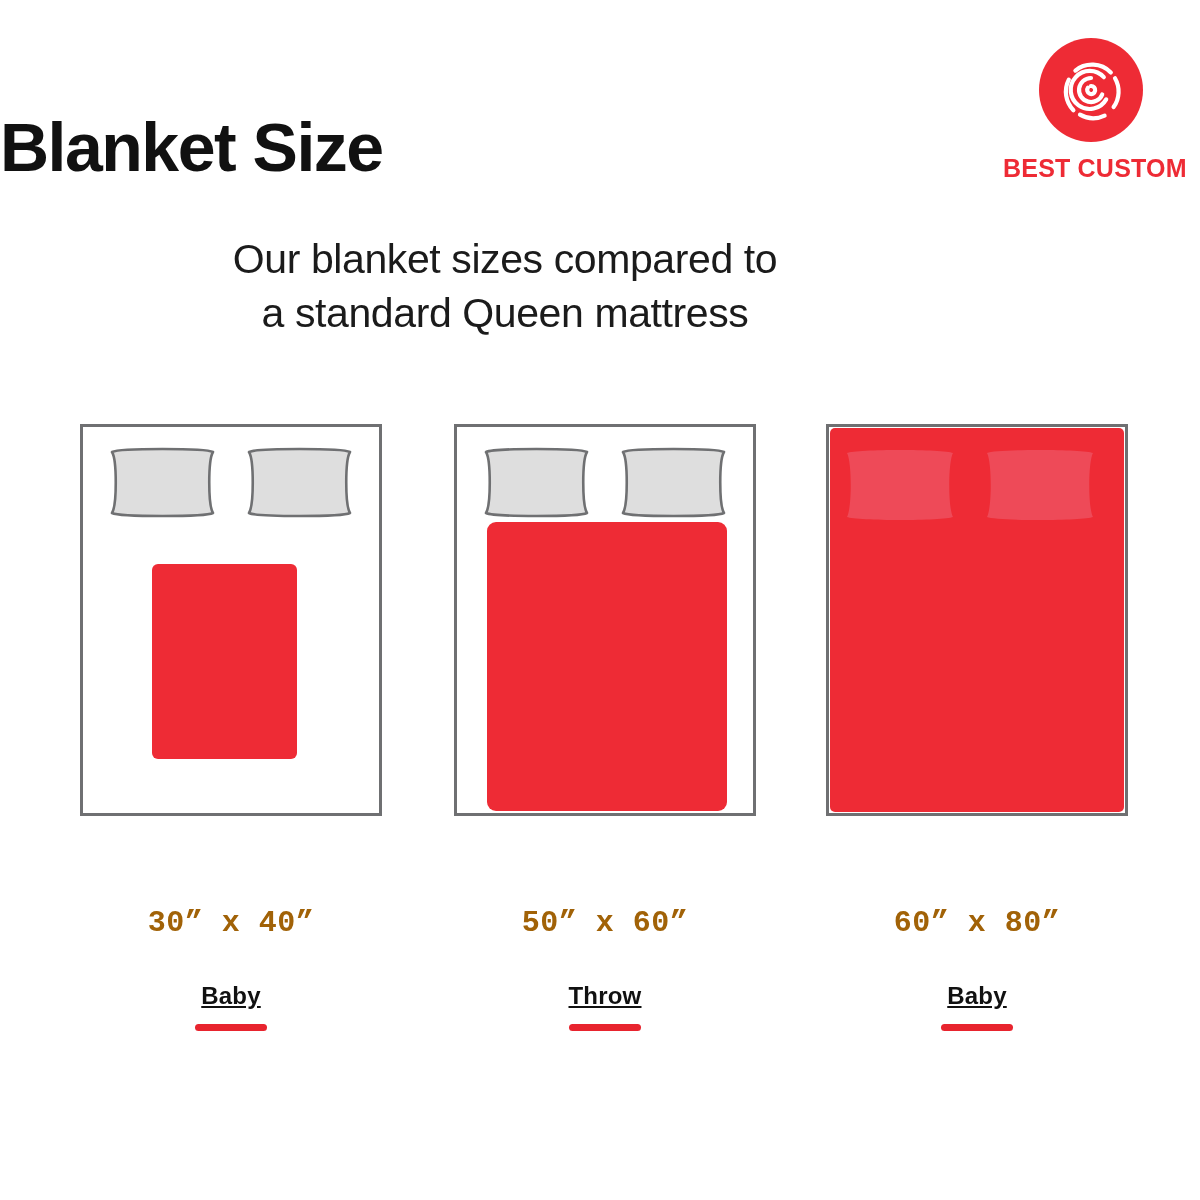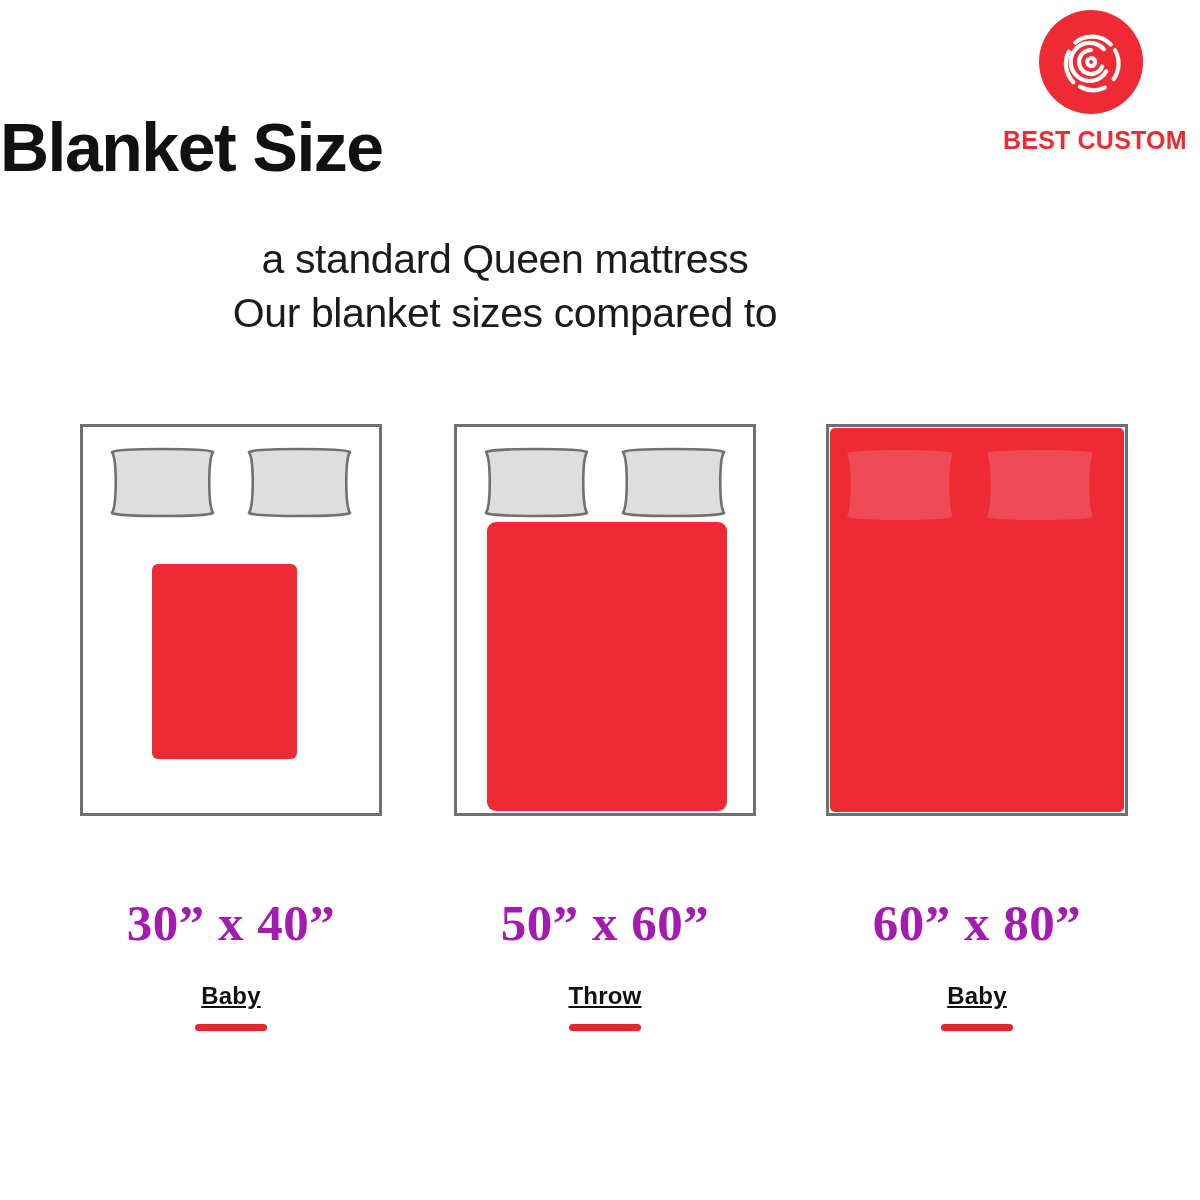--- a/index.html
+++ b/index.html
@@ -16,21 +16,21 @@
     position: relative;
     width: 1200px;
     height: 1200px;
     background: #ffffff;
   }
 
   
   #brand {
     position: absolute;
     left: 1003px;
-    top: 10px;
+    top: 38px;
     width: 180px;
     height: 170px;
   }
   #brand-mark {
     position: absolute;
     left: 36px;
     top: 0px;
     width: 104px;
     height: 104px;
   }
@@ -164,26 +164,26 @@
     position: absolute;
     top: 900px;
     width: 302px;
     text-align: center;
   }
   #cap-0 { left: 80px; }
   #cap-1 { left: 454px; }
   #cap-2 { left: 826px; }
 
   .dims {
-    font-size: 51px;
+    font-size: 30px;
     font-weight: bold;
-    color: #a21caf;
+    color: #a16207;
     letter-spacing: 0.5px;
     line-height: 46px;
-    font-family: Liberation Serif, serif;
+    font-family: Liberation Mono, monospace;
   }
   .size-name {
     margin-top: 36px;
     font-size: 24px;
     font-weight: bold;
     color: #111111;
     letter-spacing: 0.2px;
     line-height: 28px;
     font-family: "Liberation Sans", sans-serif;
     text-decoration: underline;
@@ -215,22 +215,22 @@
           <path d="M41 76.6 a 26.5 26.5 0 0 0 24.6 1"></path>
         </g>
       </svg>
     </div>
     <div id="brand-wordmark">BEST CUSTOM</div>
   </div>
 
   <h1 id="title">Blanket Size</h1>
 
   <div id="subtitle">
+    <span class="line">Our blanket sizes compared to</span>
     <span class="line">a standard Queen mattress</span>
-    <span class="line">Our blanket sizes compared to</span>
   </div>
 
   <div id="col-0" class="bed-col">
     <div class="bed-frame">
       <div class="bed-inner">
 
         <div class="pillow left">
           <svg viewBox="0 0 109 73" preserveAspectRatio="none" aria-hidden="true">
             <path d="M4 6 C 12 2, 97 2, 105 6 C 100 14, 100 59, 105 67
                      C 97 71, 12 71, 4 67 C 9 59, 9 14, 4 6 Z" fill="#DEDEDE" stroke="#6F7072" stroke-width="2.6" stroke-linejoin="round"></path>

